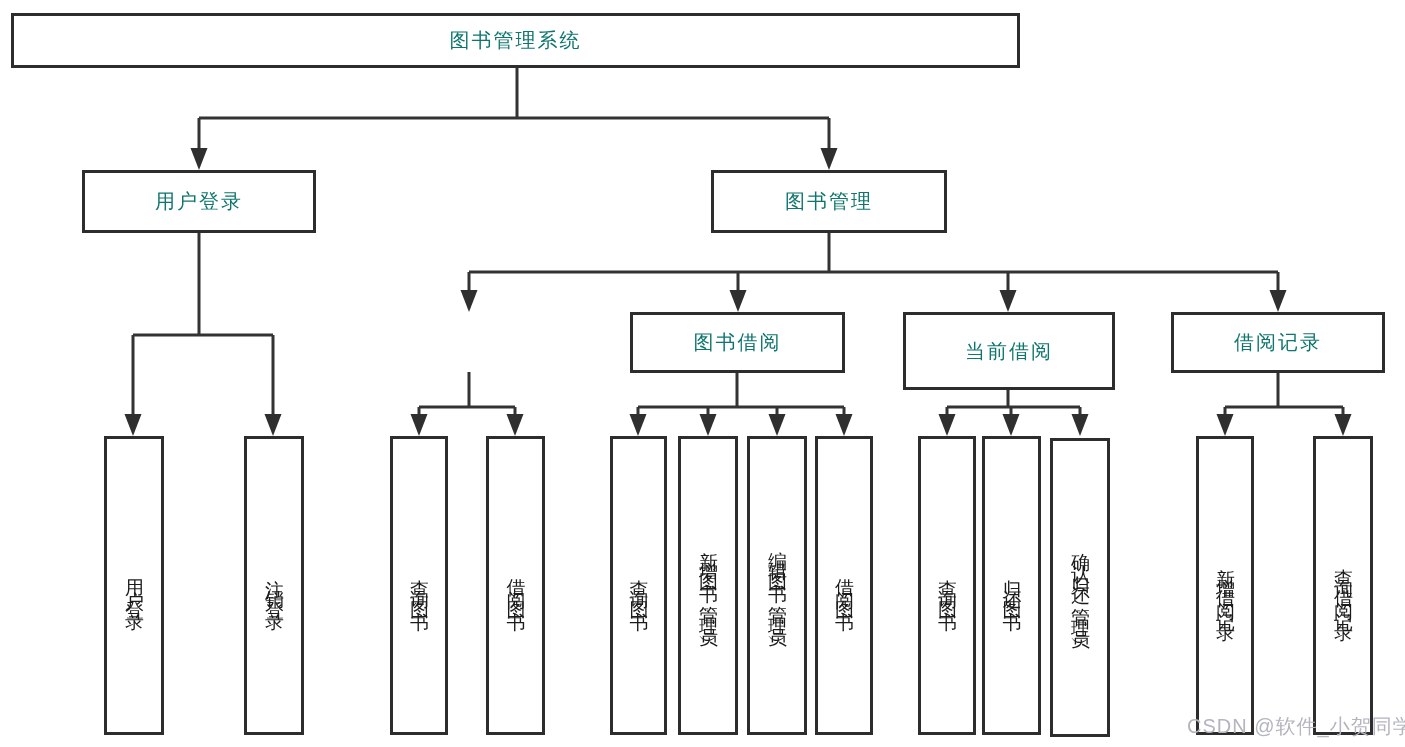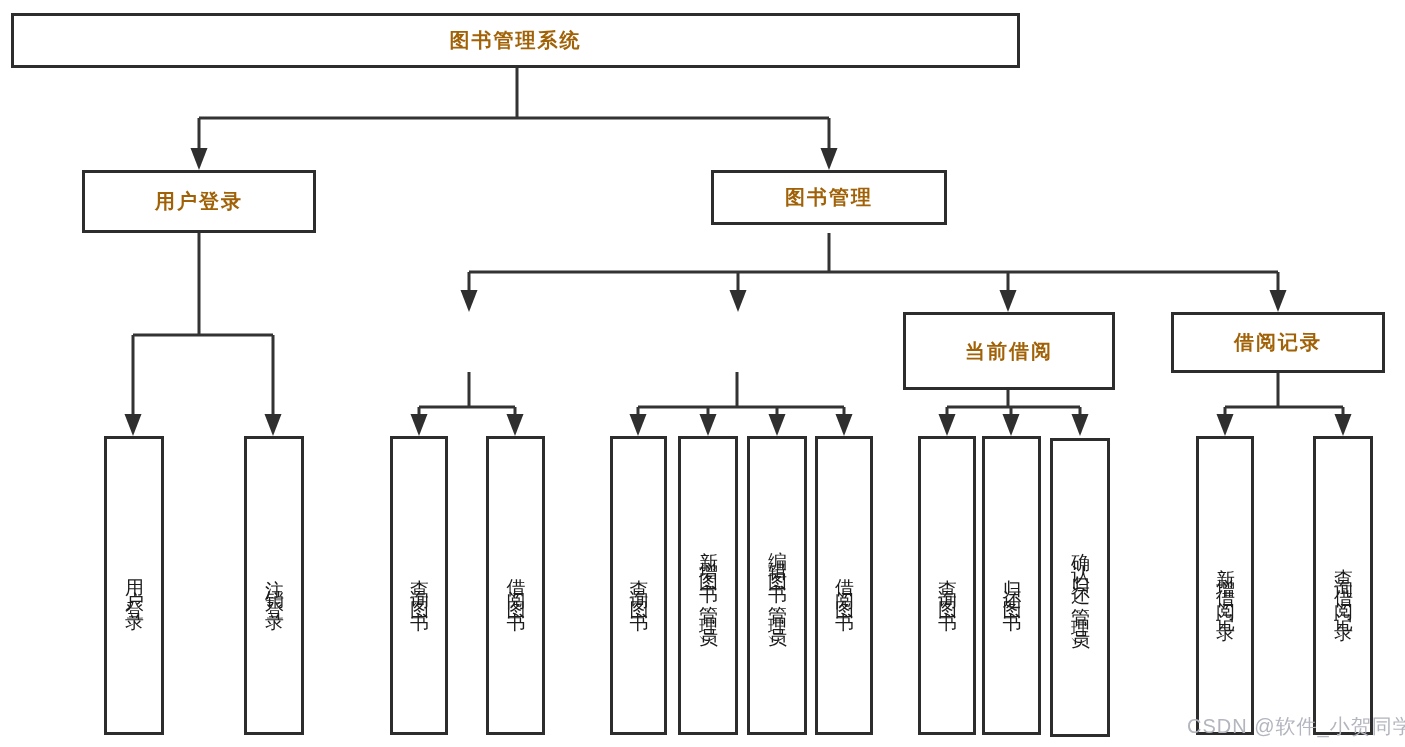--- a/index.html
+++ b/index.html
@@ -21,24 +21,23 @@
     position: absolute;
     box-sizing: border-box;
     border: 3px solid #2d2d2d;
     background: #ffffff;
     display: flex;
     align-items: center;
     justify-content: center;
   }
   .hbox span {
     font-size: 20px;
-    color: #a16207;
+    color: #0f766e;
     letter-spacing: 2px;
     white-space: nowrap;
-    font-weight: bold;
   }
   .vtext {
     writing-mode: vertical-rl;
     text-orientation: mixed;
     font-size: 19px;
     letter-spacing: 11px;
     line-height: 1.1;
     color: #1b1b1b;
     white-space: nowrap;
   }
@@ -97,24 +96,27 @@
     </g>
   </svg>
 
   <div class="box hbox" style="left:11px;top:13px;width:1009px;height:55px">
     <span>图书管理系统</span>
   </div>
 
   <div class="box hbox" style="left:82px;top:170px;width:234px;height:63px">
     <span>用户登录</span>
   </div>
-  <div class="box hbox" style="left:711px;top:170px;width:236px;height:55px">
+  <div class="box hbox" style="left:711px;top:170px;width:236px;height:63px">
     <span>图书管理</span>
   </div>
 
+  <div class="box hbox" style="left:630px;top:312px;width:215px;height:61px">
+    <span>图书借阅</span>
+  </div>
   <div class="box hbox" style="left:903px;top:312px;width:212px;height:78px">
     <span>当前借阅</span>
   </div>
   <div class="box hbox" style="left:1171px;top:312px;width:214px;height:61px">
     <span>借阅记录</span>
   </div>
 
   <div class="box" style="left:104px;top:436px;width:60px;height:299px">
     <span class="vtext">用户登录</span>
   </div>

